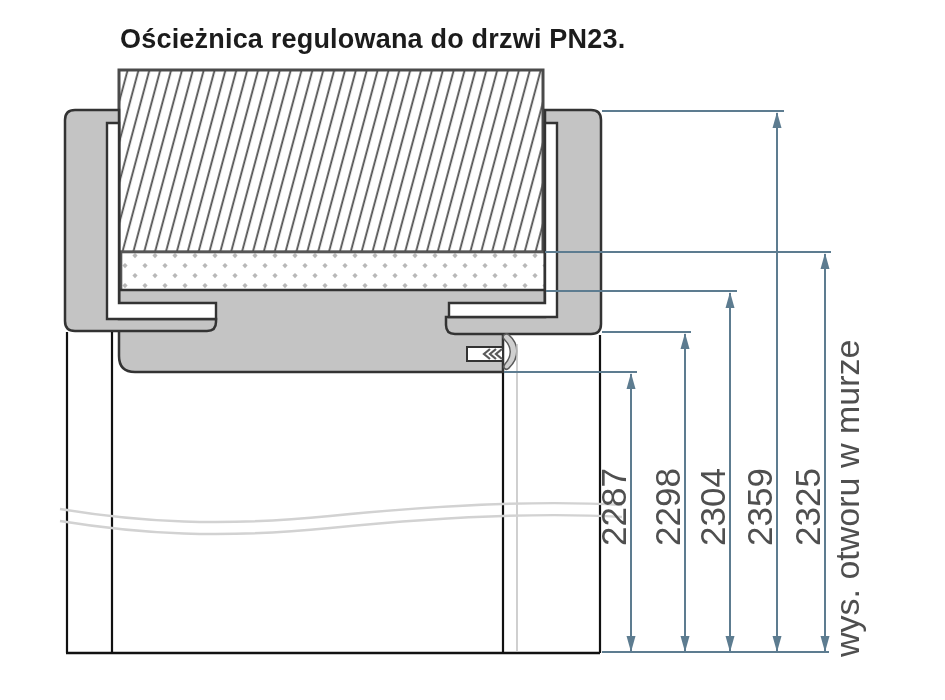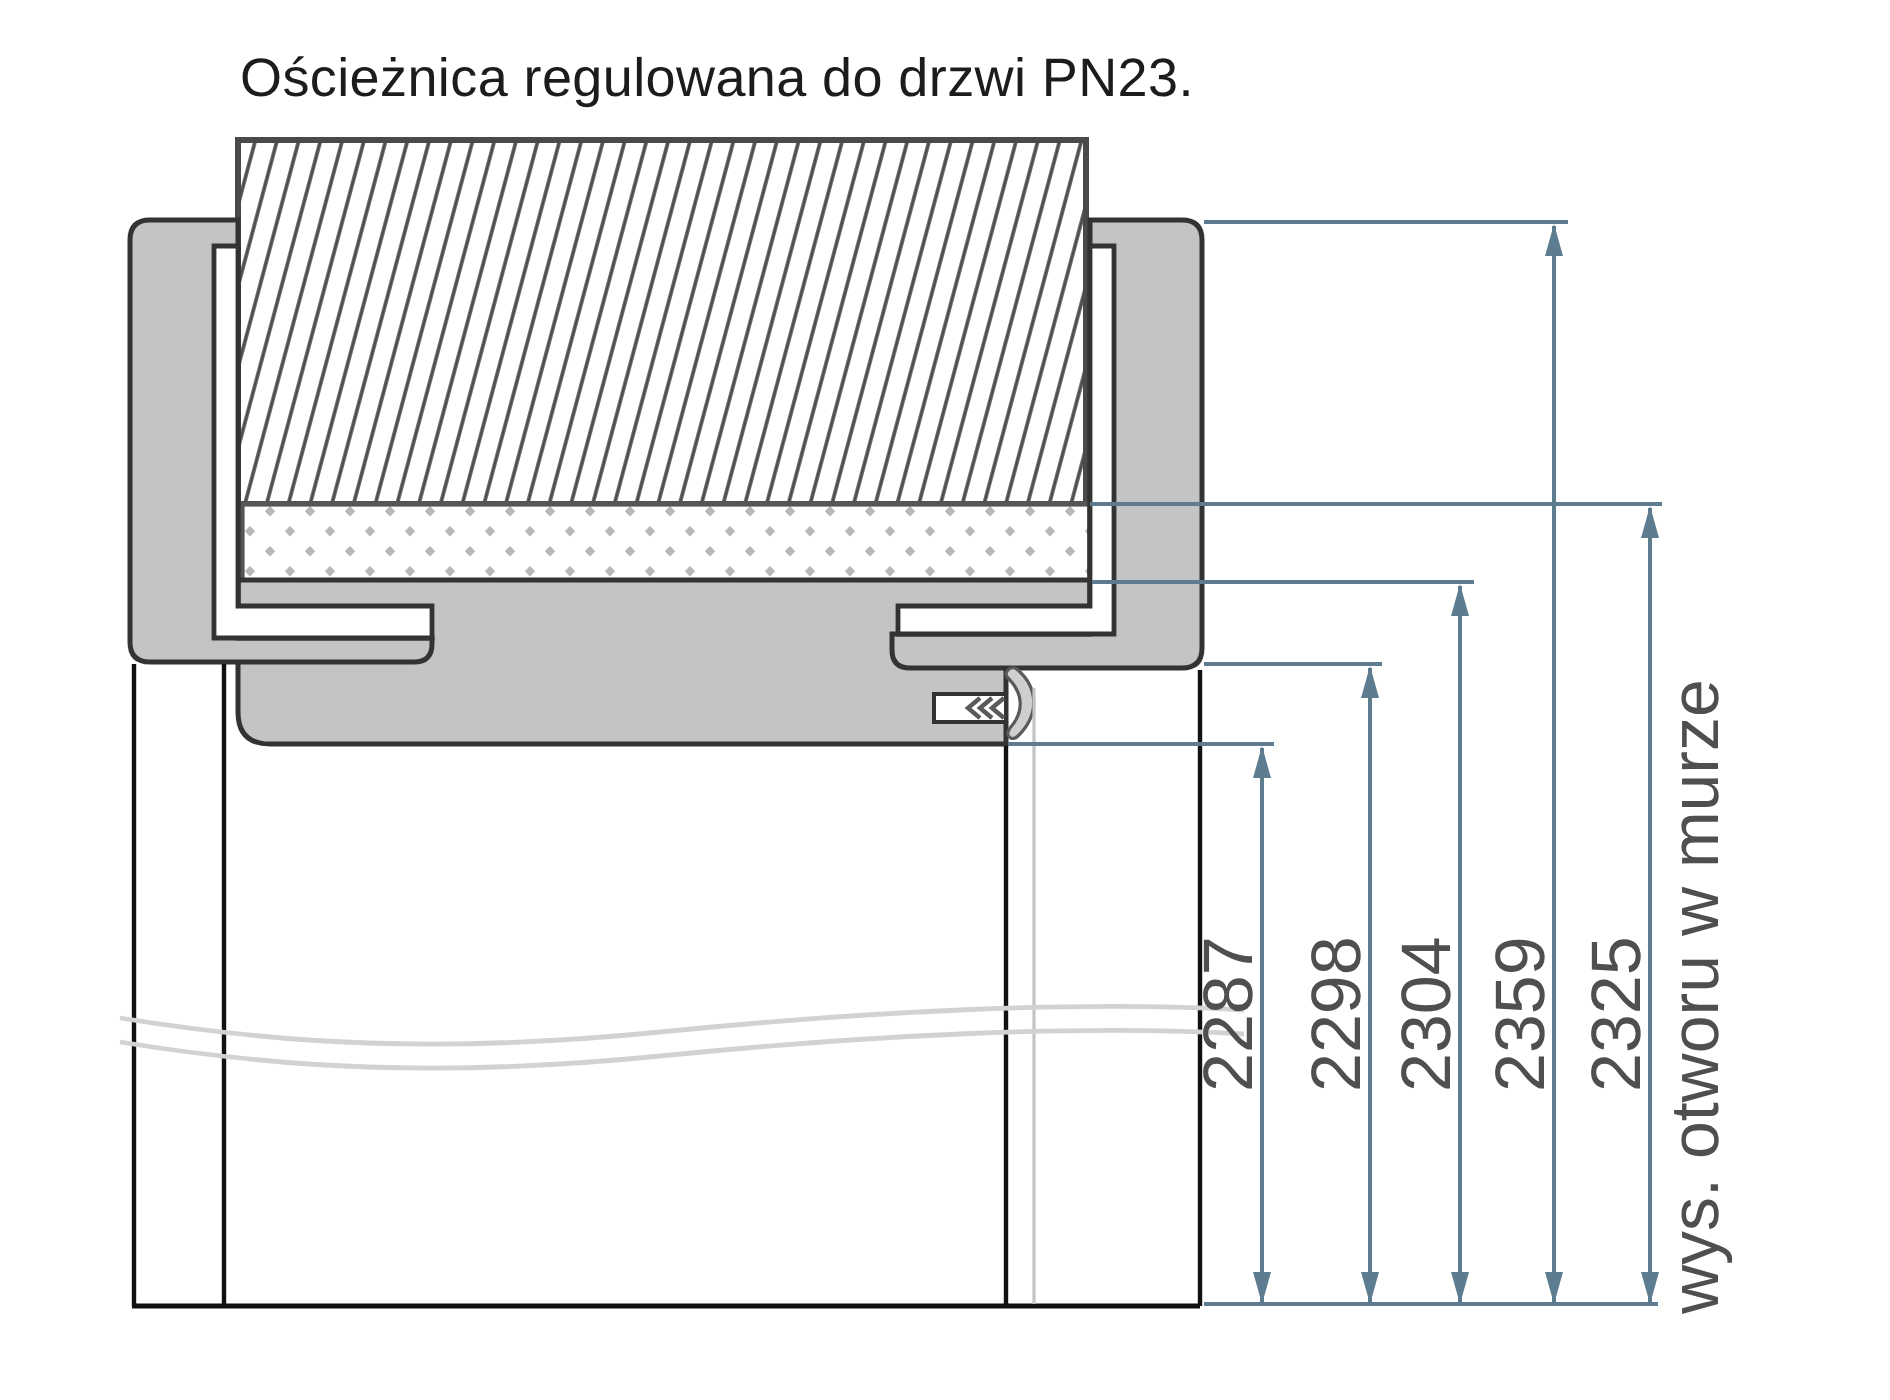--- a/index.html
+++ b/index.html
@@ -1,18 +1,18 @@
 <!DOCTYPE html>
 <html><head>
 <meta charset="utf-8">
 <style>
   html,body{margin:0;padding:0;background:#ffffff;}
   .page{position:relative;width:945px;height:700px;background:#ffffff;overflow:hidden;
         font-family:"Liberation Sans", sans-serif;}
-  .title{position:absolute;left:120px;top:24px;font-size:27px;font-weight:400;color:#1c1c1c;
+  .title{position:absolute;left:120px;top:24px;font-size:27px;font-weight:700;color:#1c1c1c;
          letter-spacing:0.2px;white-space:nowrap;}
   svg{position:absolute;left:0;top:0;}
   .dim-num, .axis-label{font-family:"Liberation Sans", sans-serif;}
 </style>
 </head>
 <body>
 
 <div class="page">
   <div class="title">Ościeżnica regulowana do drzwi PN23.</div>
 

